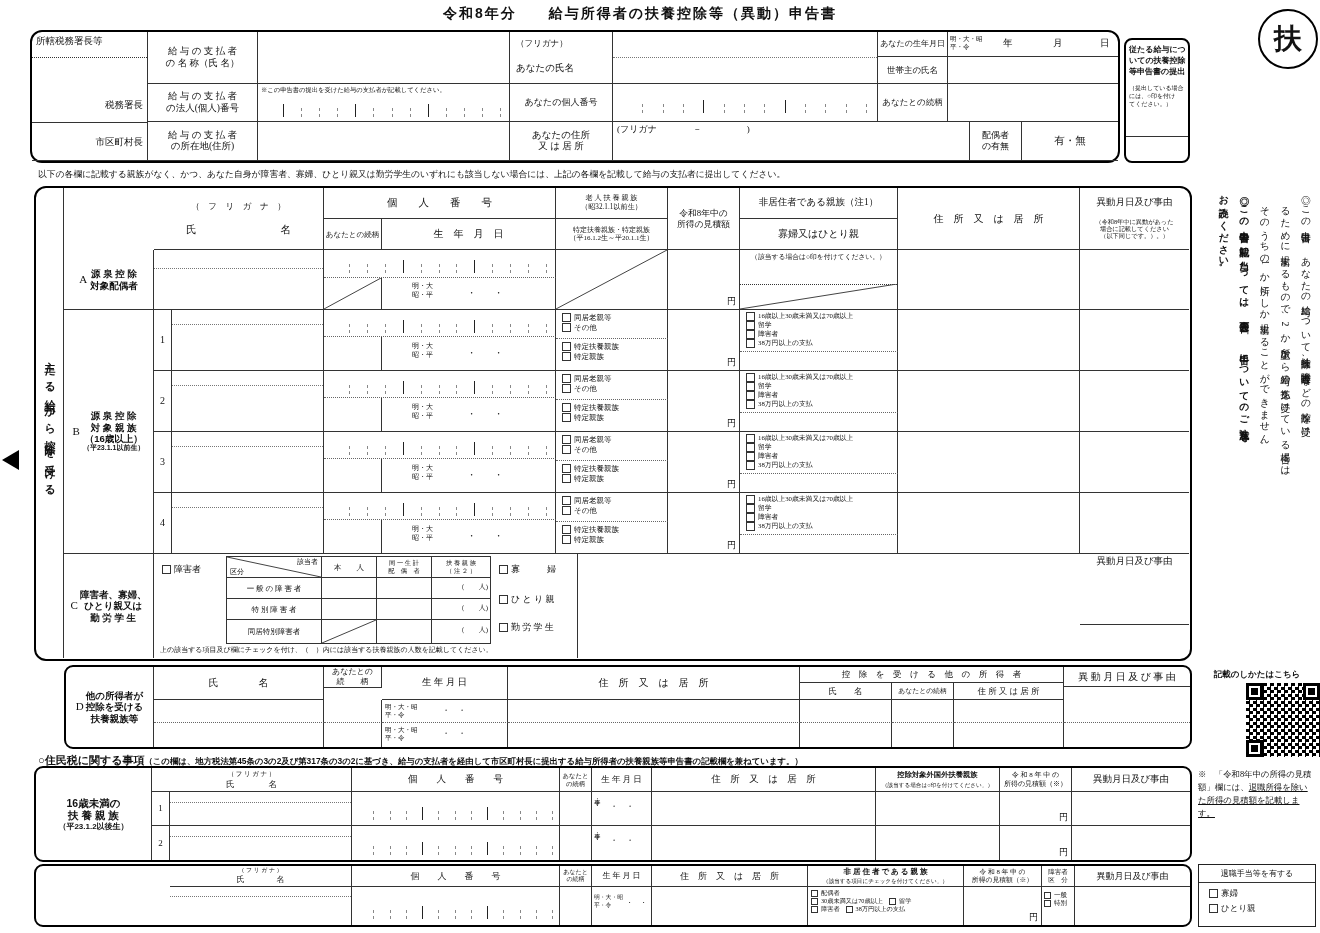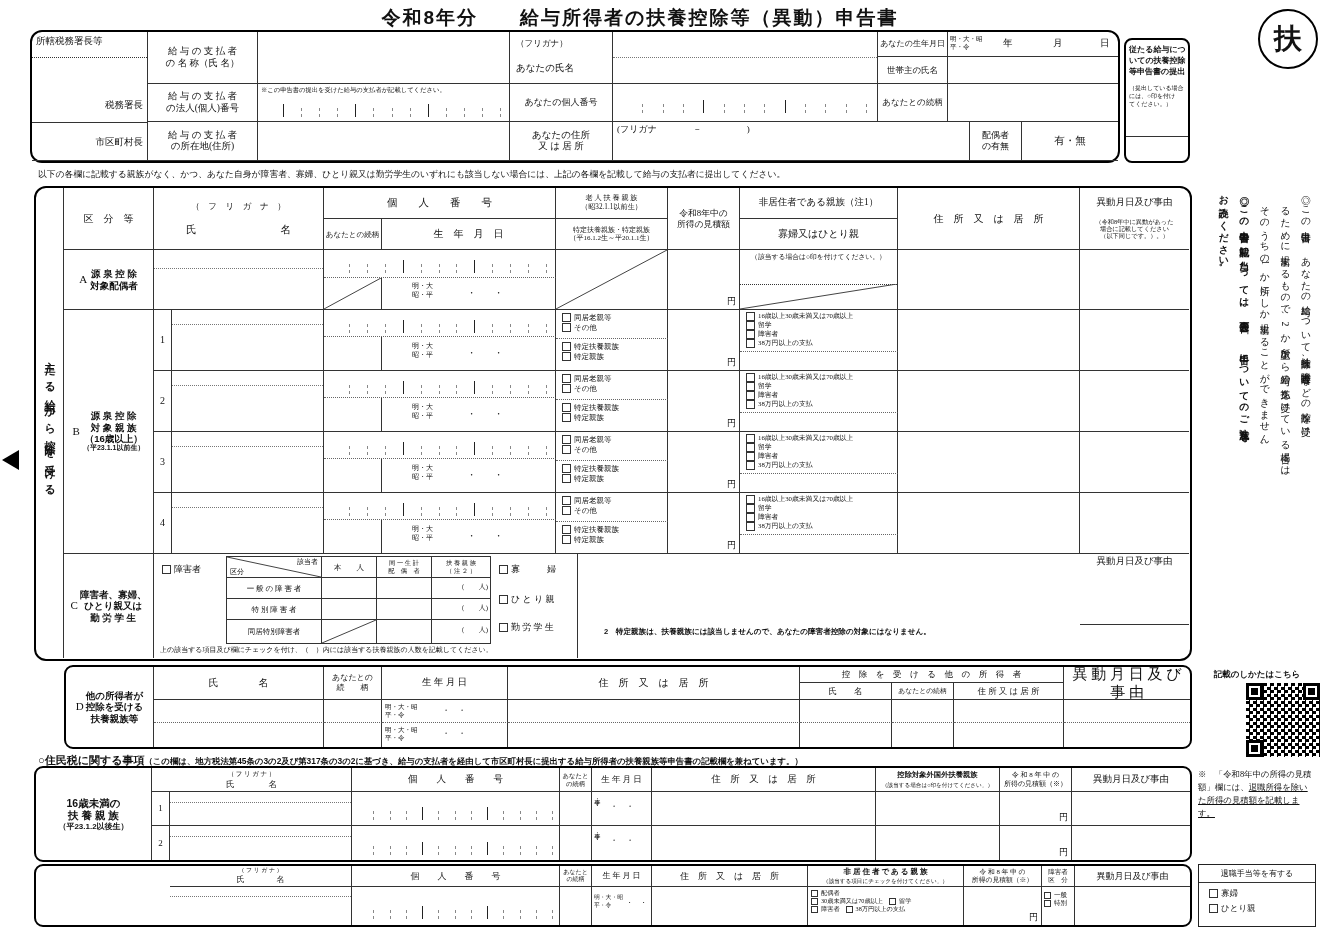--- a/index.html
+++ b/index.html
@@ -27,21 +27,21 @@
   .yen{position:absolute;right:3px;bottom:2px;font-size:9px}
   .hr{position:absolute;left:0;right:0;border-top:1px solid #333}
   .qr{position:absolute;background:repeating-conic-gradient(#000 0 25%,#fff 0 50%) 0 0/7px 7px;}
   .fp{position:absolute;width:17px;height:17px;border:3px solid #000;background:#fff;box-sizing:border-box}
   .fpd{position:absolute;inset:2px;background:#000}
   .tri{position:absolute;width:0;height:0;border-top:10px solid transparent;border-bottom:10px solid transparent;border-right:17px solid #000}
 </style>
 </head>
 <body>
 
-<div class="ab sans" data-bind="title" style="left:240px;top:5px;width:800px;text-align:center;font-size:19px;letter-spacing:2px;white-space:nowrap">令和8年分　　給与所得者の扶養控除等（異動）申告書</div>
+<div class="ab sans" data-bind="title" style="left:240px;top:5px;width:800px;text-align:center;font-size:14px;letter-spacing:2px;white-space:nowrap">令和8年分　　給与所得者の扶養控除等（異動）申告書</div>
 <div class="ab ctr" style="left:1258px;top:9px;width:56px;height:56px;border:2.5px solid #000;border-radius:50%;font-size:28px;font-weight:bold">
   <span data-bind="stamp">扶</span>
 </div>
 
 <div class="box" style="left:30px;top:30px;width:1090px;height:133px">
 
   <div class="c" style="left:0;top:0;width:116px;height:129px" class-extra="">
     <div class="ab" data-bind="top.taxoffice_group" style="left:4px;top:4px;font-size:9.5px">所轄税務署長等</div>
     <div class="hr" style="top:25px;border-top-style:dotted"></div>
     <div class="ab" data-bind="top.taxoffice" style="right:4px;top:68px;font-size:9.5px">税務署長</div>
@@ -138,21 +138,20 @@
 <div class="ab" data-bind="notice" style="left:38px;top:169px;width:1150px;font-size:8.8px;white-space:nowrap">以下の各欄に記載する親族がなく、かつ、あなた自身が障害者、寡婦、ひとり親又は勤労学生のいずれにも該当しない場合には、上記の各欄を記載して給与の支払者に提出してください。</div>
 
 <div class="tri" style="left:2px;top:450px"></div>
 
 <div class="box" style="left:34px;top:186px;width:1158px;height:475px;overflow:hidden">
 
   <div class="c ctr nb" style="left:0;top:0;width:28px;height:470px">
     <span class="vtx sans" data-bind="main.side" style="font-size:11px;letter-spacing:4px">主たる給与から控除を受ける</span>
   </div>
 
-  <div class="c ctr" data-bind="main.h_kubun" style="left:28px;top:0;width:90px;height:62px;font-size:10px">区　分　等</div>
   <div class="c col" style="left:118px;top:0;width:170px;height:62px">
     <span data-bind="main.h_furigana" style="font-size:8.5px">（　フ　リ　ガ　ナ　）</span>
     <span data-bind="main.h_name" style="font-size:10.5px">氏　　　　　　　　名</span>
   </div>
   <div class="c ctr" data-bind="main.h_number" style="left:288px;top:0;width:232px;height:31px;font-size:10.5px">個　　人　　番　　号</div>
   <div class="c ctr" data-bind="main.h_relation" style="left:288px;top:31px;width:58px;height:31px;font-size:7.5px">あなたとの続柄</div>
   <div class="c ctr" data-bind="main.h_birth" style="left:346px;top:31px;width:174px;height:31px;font-size:10px">生　年　月　日</div>
   <div class="c ctr" data-bind="main.h_rojin" style="left:520px;top:0;width:112px;height:31px;font-size:7.2px">老 人 扶 養 親 族
 （昭32.1.1以前生）</div>
   <div class="c ctr" data-bind="main.h_tokutei" style="left:520px;top:31px;width:112px;height:31px;font-size:7px">特定扶養親族・特定親族
@@ -576,41 +575,40 @@
     <div class="cbl ab" style="left:345px;top:68px;font-size:9px">
         <span class="cb"></span>
         <span data-bind="main.c_kinro">勤 労 学 生</span>
       </div>
     <div class="ab" data-bind="main.c_note" style="left:6px;top:92px;width:416px;font-size:7px;white-space:nowrap">上の該当する項目及び欄にチェックを付け、（　）内には該当する扶養親族の人数を記載してください。</div>
   </div>
   <div class="c nr" style="left:1044px;top:366px;width:109px;height:71px">
     <div class="ab ctr" data-bind="main.c_ido" style="left:0;right:0;top:2px;font-size:9.5px;justify-content:center;display:flex">異動月日及び事由</div>
   </div>
   <div class="ab sans" style="left:546px;top:439px;width:607px;font-size:7.6px;line-height:1.4">
-    <div data-bind="main.c_note3" style="white-space:nowrap;padding-left:22px">2　特定親族は、扶養親族には該当しませんので、あなたの障害者控除の対象にはなりません。</div>
   </div>
 </div>
 
 <div class="box" style="left:64px;top:665px;width:1128px;height:84px;border-width:2px;border-radius:9px;overflow:hidden">
   <div class="c ctr nb" style="left:0;top:0;width:88px;height:80px;flex-direction:row;gap:2px">
     <span data-bind="d.code" style="font-size:11px">D</span>
     <span class="sans" data-bind="d.label" style="font-size:9.5px;text-align:center">他の所得者が
 控除を受ける
 扶養親族等</span>
   </div>
   <div class="c ctr" data-bind="d.h_name" style="left:88px;top:0;width:170px;height:33px;font-size:10px">氏　　　　名</div>
-  <div class="c ctr" data-bind="d.h_relation" style="left:258px;top:0;width:58px;height:33px;font-size:8px">あなたとの
+  <div class="c ctr" data-bind="d.h_relation" style="left:258px;top:0;width:58px;height:21px;font-size:8px">あなたとの
 続　　柄</div>
   <div class="c ctr" data-bind="d.h_birth" style="left:316px;top:0;width:126px;height:33px;font-size:9.5px">生 年 月 日</div>
   <div class="c ctr" data-bind="d.h_address" style="left:442px;top:0;width:292px;height:33px;font-size:10px">住　所　又　は　居　所</div>
   <div class="c ctr" data-bind="d.h_other" style="left:734px;top:0;width:264px;height:16px;font-size:8.5px">控　除　を　受　け　る　他　の　所　得　者</div>
   <div class="c ctr" data-bind="d.h_oname" style="left:734px;top:16px;width:92px;height:17px;font-size:8.5px">氏　　名</div>
   <div class="c ctr" data-bind="d.h_orelation" style="left:826px;top:16px;width:62px;height:17px;font-size:6.8px">あなたとの続柄</div>
   <div class="c ctr" data-bind="d.h_oaddress" style="left:888px;top:16px;width:110px;height:17px;font-size:8.5px">住 所 又 は 居 所</div>
-  <div class="c ctr nr" data-bind="d.h_ido" style="left:998px;top:0;width:126px;height:33px;font-size:15px">異 動 月 日 及 び 事 由</div>
+  <div class="c ctr nr" data-bind="d.h_ido" style="left:998px;top:0;width:126px;height:20px;font-size:10px">異 動 月 日 及 び 事 由</div>
 
   <div class="c dotb" style="left:88px;top:33px;width:170px;height:23px"></div>
   <div class="c dotb" style="left:258px;top:33px;width:58px;height:23px"></div>
   <div class="c dotb" style="left:316px;top:33px;width:126px;height:23px">
     <span class="ab" data-bind="d.era" style="left:3px;top:3px;font-size:6.5px;line-height:1.3">明・大・昭
 平・令</span>
     <span class="ab" data-bind="d.dots" style="left:60px;top:6px;font-size:8px">・　・</span>
   </div>
   <div class="c dotb" style="left:442px;top:33px;width:292px;height:23px"></div>
   <div class="c dotb" style="left:734px;top:33px;width:92px;height:23px"></div>

